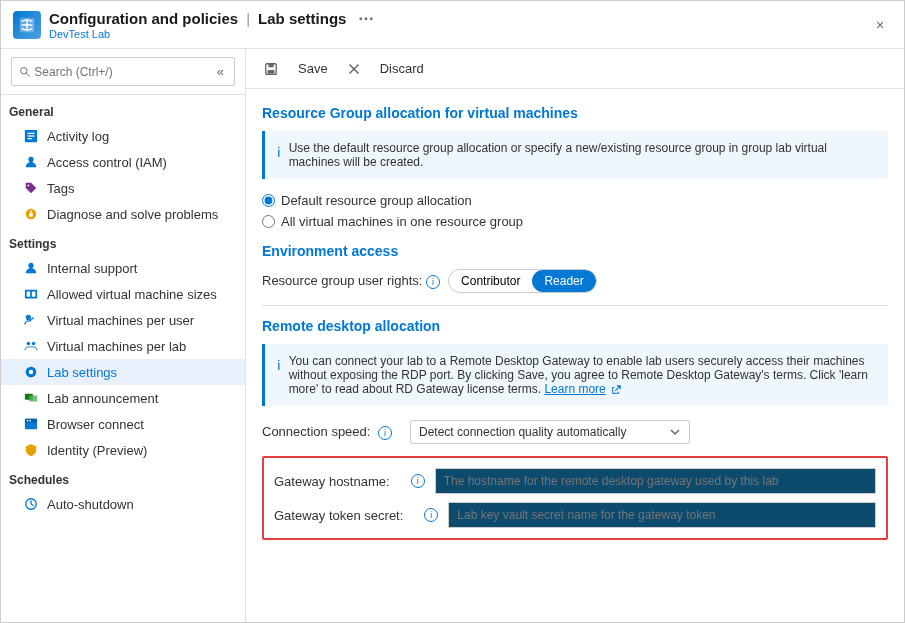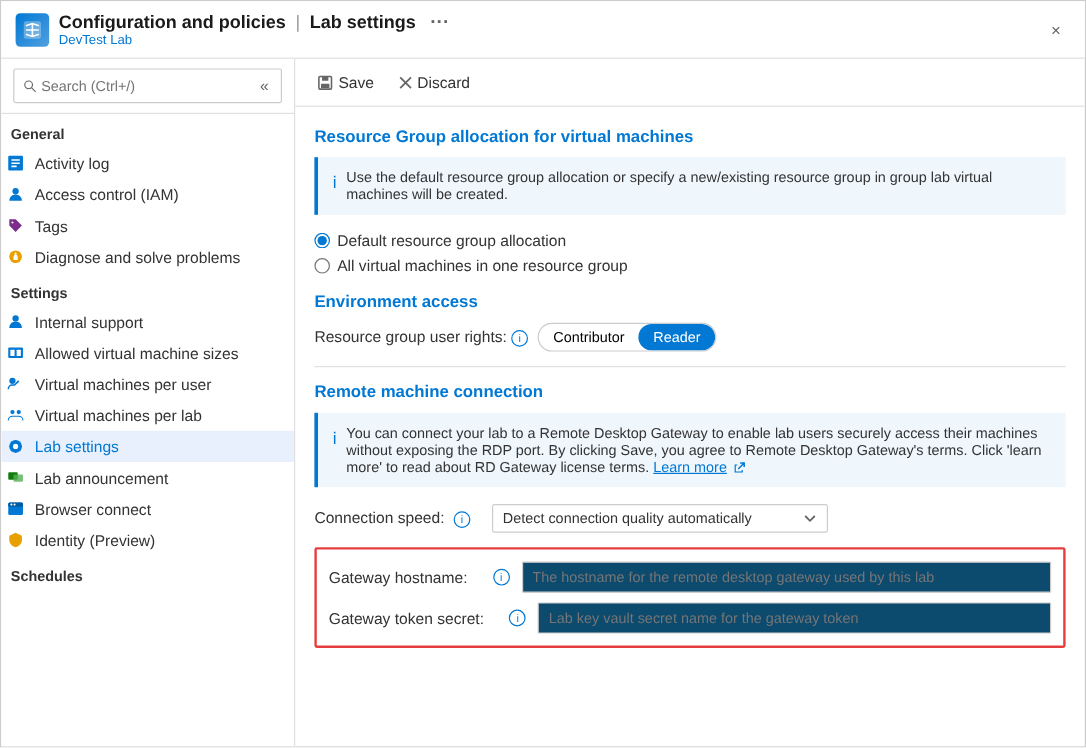--- a/index.html
+++ b/index.html
@@ -23,30 +23,30 @@
     
     
     .sidebar { width: 245px; border-right: 1px solid #e0e0e0; display: flex; flex-direction: column; overflow-y: auto; flex-shrink: 0; background: #fff; }
     .search-box { padding: 8px 10px; border-bottom: 1px solid #e0e0e0; }
     .search-input-wrap { display: flex; align-items: center; gap: 4px; padding: 4px 8px; border: 1px solid #ccc; border-radius: 2px; }
     .search-input-wrap input { border: none; outline: none; font-size: 12px; color: #666; width: 100%; }
     .collapse-btn { margin-left: auto; color: #666; cursor: pointer; padding: 2px; }
     
     .sidebar-scroll { overflow-y: auto; flex: 1; }
     .sidebar-section-label { font-size: 12px; font-weight: 600; color: #333; padding: 10px 8px 4px; }
-    .sidebar-item { display: flex; align-items: center; gap: 8px; padding: 5px 4px; cursor: pointer; color: #333; font-size: 13px; }
+    .sidebar-item { display: flex; align-items: center; gap: 8px; padding: 5px 22px; cursor: pointer; color: #333; font-size: 13px; }
     .sidebar-item.active { background: #e8f0fe; color: #0078d4; font-weight: 500; }
     .sidebar-item-icon { width: 16px; height: 16px; flex-shrink: 0; display: flex; align-items: center; justify-content: center; }
     
     
     .content-area { flex: 1; overflow-y: auto; display: flex; flex-direction: column; }
     
     
     .toolbar { display: flex; align-items: center; gap: 16px; padding: 8px 16px; border-bottom: 1px solid #e0e0e0; }
-    .toolbar-btn { display: flex; align-items: center; gap: 4px; background: none; border: none; cursor: pointer; font-size: 13px; color: #333; padding: 4px 2px; }
+    .toolbar-btn { display: flex; align-items: center; gap: 20px; background: none; border: none; cursor: pointer; font-size: 13px; color: #333; padding: 4px 2px; }
     
     
     .page-content { padding: 16px; overflow-y: auto; flex: 1; }
     
     .section-title { font-size: 14px; font-weight: 600; color: #0078d4; margin-bottom: 10px; }
     
     .info-box { background: #eff6fc; border-left: 3px solid #0078d4; padding: 10px 12px; margin-bottom: 14px; font-size: 12px; color: #333; display: flex; gap: 8px; align-items: flex-start; }
     .info-icon { color: #0078d4; font-size: 14px; flex-shrink: 0; margin-top: 1px; }
     
     .radio-group { margin-bottom: 14px; }
@@ -247,20 +247,30 @@
           <div class="sidebar-item-icon">
             <svg width="14" height="14" viewBox="0 0 16 16">
                 <path d="M8 1L2 4v4c0 3.3 2.5 5.9 6 7 3.5-1.1 6-3.7 6-7V4L8 1z" fill="#e8a000"></path>
               </svg>
           </div>
           <span>Identity (Preview)</span>
         </div>
 
         <div class="sidebar-section-label">Schedules</div>
 
+        <div class="sidebar-item">
+          <div class="sidebar-item-icon">
+            <svg width="14" height="14" viewBox="0 0 16 16">
+                <circle cx="8" cy="8" r="6" fill="none" stroke="#0078d4" stroke-width="1.5"></circle>
+                <line x1="8" y1="4" x2="8" y2="8" stroke="#0078d4" stroke-width="1.5"></line>
+                <line x1="8" y1="8" x2="11" y2="10" stroke="#0078d4" stroke-width="1.5"></line>
+              </svg>
+          </div>
+          <span>Auto-shutdown</span>
+        </div>
       </div>
     </div>
 
     <div class="content-area">
 
       <div class="toolbar">
         <button class="toolbar-btn">
           <svg width="14" height="14" viewBox="0 0 16 16">
               <rect x="2" y="2" width="12" height="12" rx="1" fill="none" stroke="#666" stroke-width="1.5"></rect>
               <rect x="5" y="2" width="6" height="4" rx="0.5" fill="#666"></rect>
@@ -305,21 +315,21 @@
             <span class="info-circle">i</span>
           </span>
           <div class="toggle-group">
             <button class="toggle-option">Contributor</button>
             <button class="toggle-option active">Reader</button>
           </div>
         </div>
 
         <div class="section-divider"></div>
 
-        <div class="remote-section-title">Remote machine connection</div>
+        <div class="remote-section-title">Remote desktop allocation</div>
 
         <div class="info-box">
           <span class="info-icon">ℹ</span>
           <span>
             <span>You can connect your lab to a Remote Desktop Gateway to enable lab users securely access their machines without exposing the RDP port. By clicking Save, you agree to Remote Desktop Gateway's terms. Click 'learn more' to read about RD Gateway license terms.</span>
             <span class="learn-more">Learn more</span>
             <svg width="10" height="10" viewBox="0 0 12 12" style="display:inline-block;vertical-align:middle;margin-left:2px">
                 <path d="M7 1h4v4M11 1L5 7" stroke="#0078d4" stroke-width="1.5" fill="none"></path>
                 <path d="M4 3H2v7h7V8" stroke="#0078d4" stroke-width="1.2" fill="none"></path>
               </svg>

